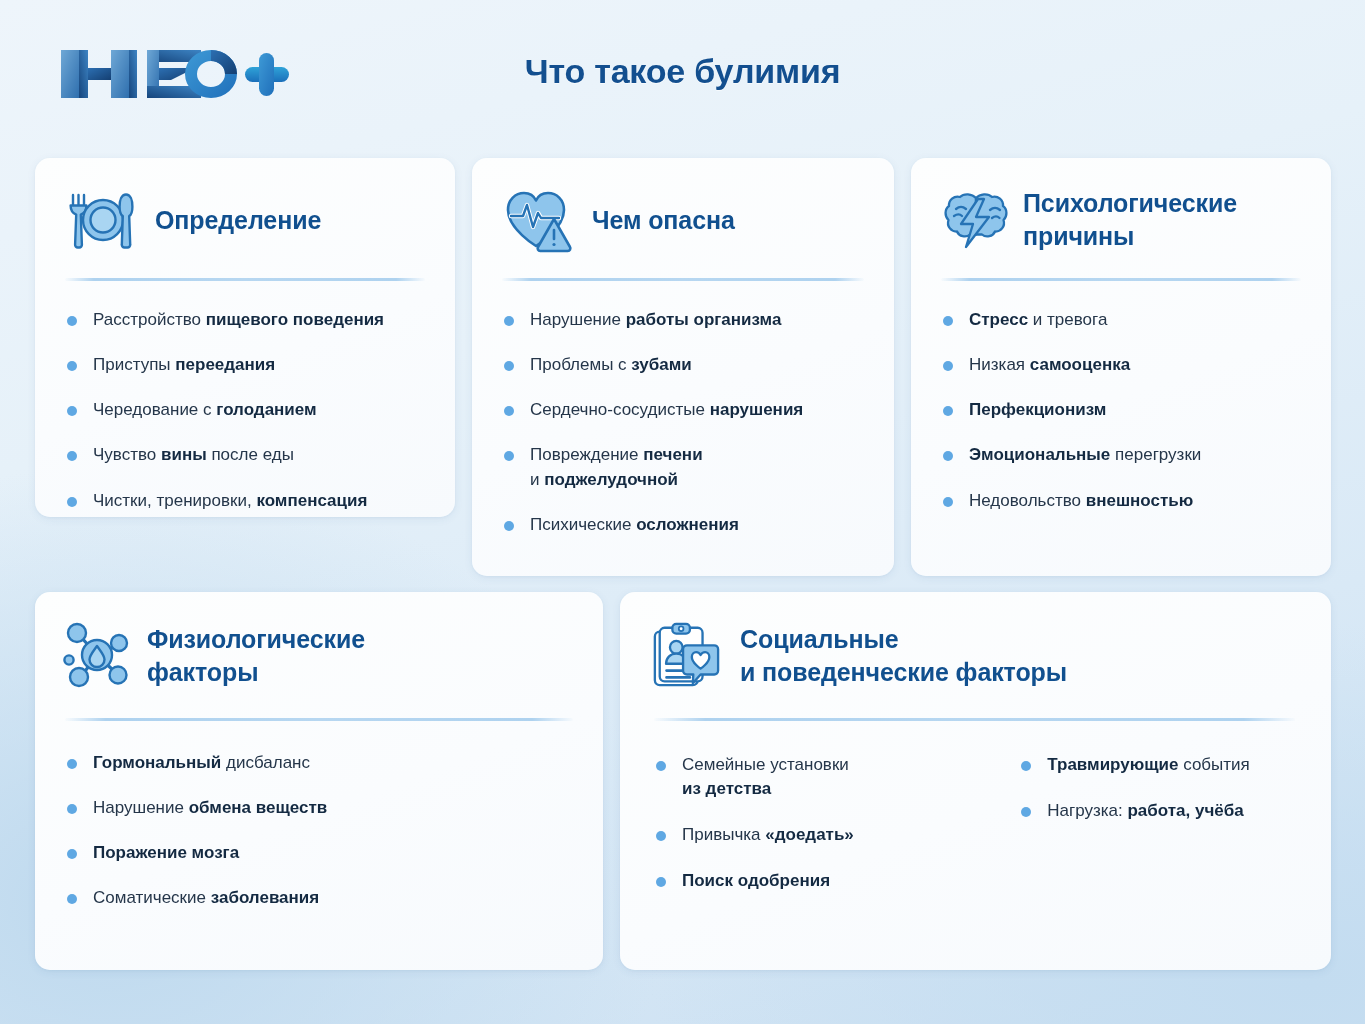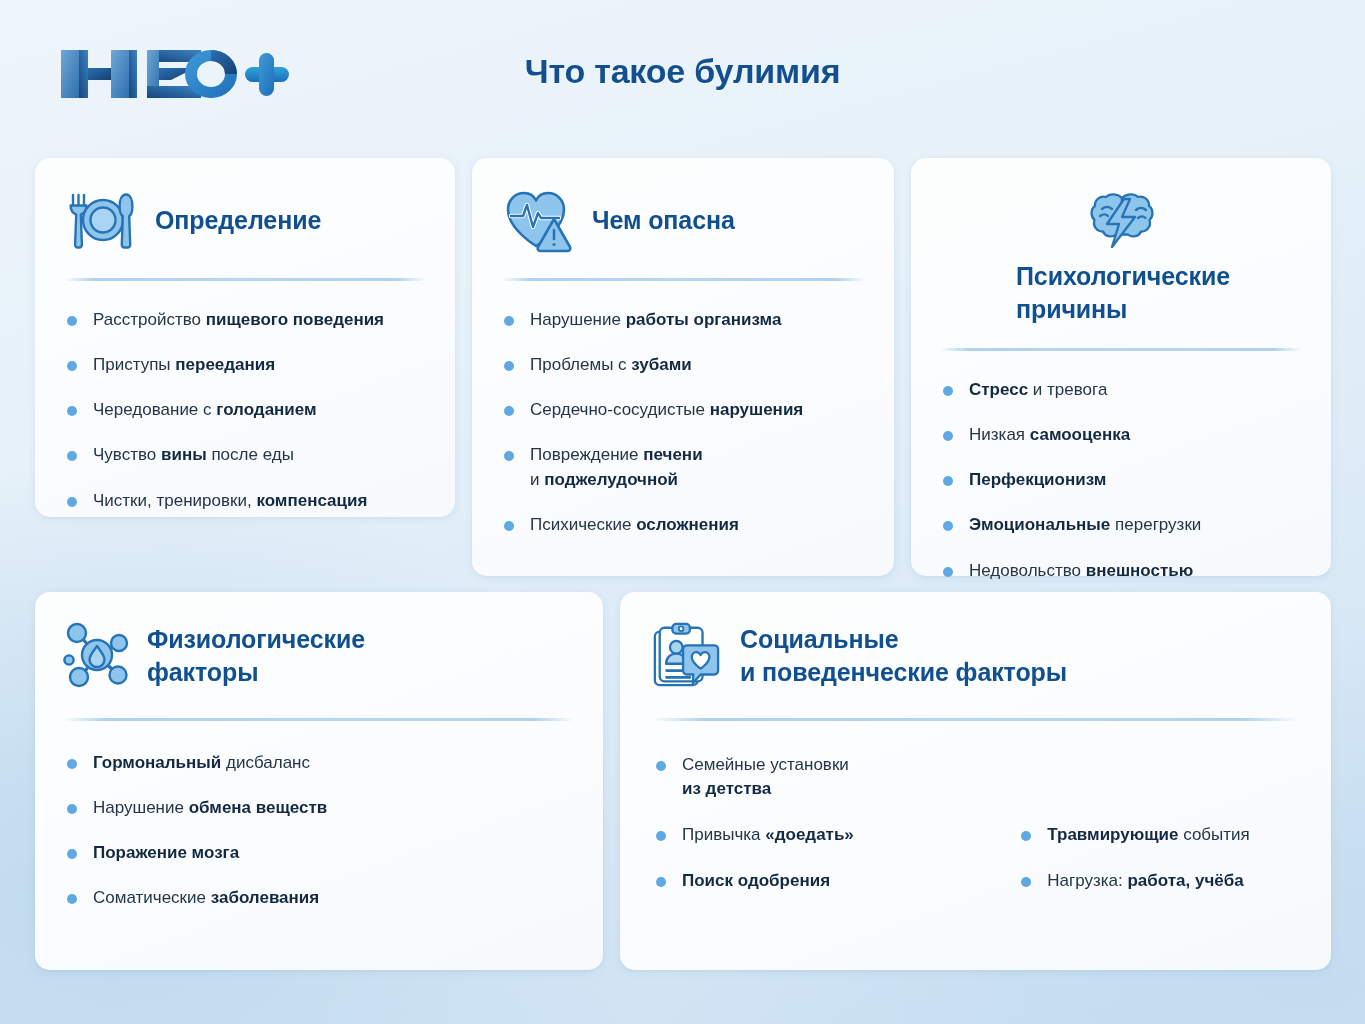--- a/index.html
+++ b/index.html
@@ -132,34 +132,33 @@
   #card-definition .card-head,
   #card-danger .card-head,
   #card-psych .card-head { margin: 26px 26px 0 30px; }
   #card-definition .divider { margin: 22px 30px 0 30px; }
   #card-danger .divider,
   #card-psych .divider { margin: 22px 30px 0 30px; }
   #card-definition ul.bullets,
   #card-danger ul.bullets,
   #card-psych ul.bullets { margin: 27px 26px 0 30px; }
 
-  #card-psych .card-head { gap: 4px; flex-direction: column; }
+  #card-psych .card-head { gap: 10px; }
 
   #card-physio .card-head { margin: 28px 26px 0 26px; gap: 14px; }
   #card-physio .divider   { margin: 26px 30px 0 30px; }
   #card-physio ul.bullets { margin: 30px 26px 0 30px; }
 
   #card-social .card-head { margin: 28px 26px 0 30px; gap: 18px; }
   #card-social .divider   { margin: 26px 36px 0 34px; }
 
   .social-cols {
     display: flex;
     margin: 32px 30px 0 34px;
     gap: 46px;
-    align-items: flex-end;
   }
   .social-cols .col-left  { width: 340px; }
   .social-cols .col-right { width: 300px; }
   .social-cols ul.bullets li { margin-bottom: 22px; }
 </style>
 </head>
 <body>
 
 <div class="page">
 

